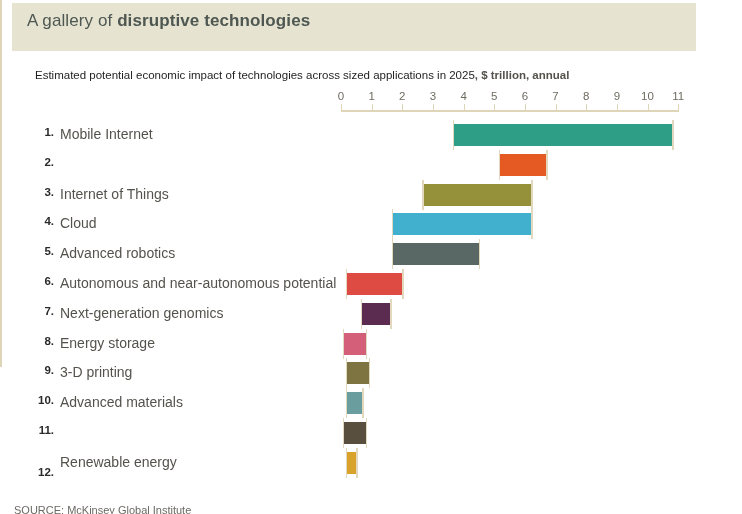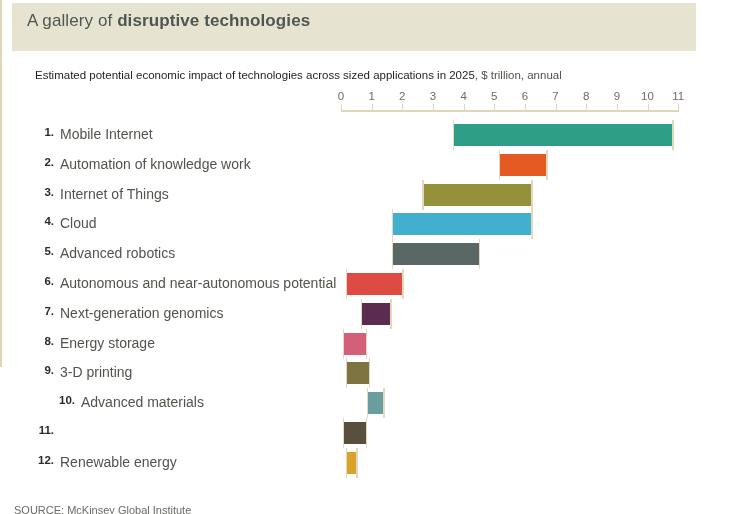--- a/index.html
+++ b/index.html
@@ -44,21 +44,21 @@
     top: 69px;
     font-size: 11.5px;
     color: #3b3b3b;
     white-space: nowrap;
   }
   #subtitle .sub-strong {
     font-weight: normal;
     color: #1f1f1f;
   }
   #subtitle .sub-light {
-    font-weight: normal;
+    font-weight: bold;
     color: #54524c;
   }
 
   
   #chart {
     position: absolute;
     left: 0;
     top: 0;
     width: 742px;
     height: 514px;
@@ -183,21 +183,20 @@
   <div id="rows">
       <div class="row" style="top: 120px; width: 742px;">
         <div class="row-rank" style="top: 6px;">1.</div>
         <div class="row-label" style="top: 6px;">Mobile Internet</div>
         <div class="bar-cap" style="left: 452.905px; top: 0px;"></div>
         <div class="bar-cap" style="left: 672.02px; top: 0px;"></div>
         <div class="bar" style="left: 454.405px; top: 4px; width: 217.615px; background: rgb(46, 158, 135);"></div>
       </div>
       <div class="row" style="top: 149.8px; width: 742px;">
         <div class="row-rank" style="top: 6px;">2.</div>
-        <div class="row-label" style="top: 6px;">Automation of knowledge work</div>
         <div class="bar-cap" style="left: 498.88px; top: 0px;"></div>
         <div class="bar-cap" style="left: 546.355px; top: 0px;"></div>
         <div class="bar" style="left: 500.38px; top: 4px; width: 45.975px; background: rgb(229, 90, 34);"></div>
       </div>
       <div class="row" style="top: 179.6px; width: 742px;">
         <div class="row-rank" style="top: 6px;">3.</div>
         <div class="row-label" style="top: 6px;">Internet of Things</div>
         <div class="bar-cap" style="left: 422.255px; top: 0px;"></div>
         <div class="bar-cap" style="left: 531.03px; top: 0px;"></div>
         <div class="bar" style="left: 423.755px; top: 4px; width: 107.275px; background: rgb(149, 144, 58);"></div>
@@ -237,35 +236,35 @@
         <div class="bar-cap" style="left: 365.52px; top: 0px;"></div>
         <div class="bar" style="left: 344.065px; top: 4px; width: 21.455px; background: rgb(212, 95, 121);"></div>
       </div>
       <div class="row" style="top: 358.4px; width: 742px;">
         <div class="row-rank" style="top: 6px;">9.</div>
         <div class="row-label" style="top: 6px;">3-D printing</div>
         <div class="bar-cap" style="left: 345.63px; top: 0px;"></div>
         <div class="bar-cap" style="left: 368.585px; top: 0px;"></div>
         <div class="bar" style="left: 347.13px; top: 4px; width: 21.455px; background: rgb(126, 116, 66);"></div>
       </div>
-      <div class="row" style="top: 388.2px; width: 706px; margin-left: 21px;">
+      <div class="row" style="top: 388.2px; width: 706px;">
         <div class="row-rank" style="top: 6px;">10.</div>
         <div class="row-label" style="top: 6px;">Advanced materials</div>
         <div class="bar-cap" style="left: 345.63px; top: 0px;"></div>
         <div class="bar-cap" style="left: 362.455px; top: 0px;"></div>
         <div class="bar" style="left: 347.13px; top: 4px; width: 15.325px; background: rgb(106, 158, 158);"></div>
       </div>
       <div class="row" style="top: 418px; width: 742px;">
         <div class="row-rank" style="top: 6px;">11.</div>
         <div class="bar-cap" style="left: 342.565px; top: 0px;"></div>
         <div class="bar-cap" style="left: 365.52px; top: 0px;"></div>
         <div class="bar" style="left: 344.065px; top: 4px; width: 21.455px; background: rgb(89, 79, 63);"></div>
       </div>
       <div class="row" style="top: 447.8px; width: 742px;">
-        <div class="row-rank" style="top: 6px;">12.</div>
+        <div class="row-rank" style="top: 18px;">12.</div>
         <div class="row-label" style="top: 6px;">Renewable energy</div>
         <div class="bar-cap" style="left: 345.63px; top: 0px;"></div>
         <div class="bar-cap" style="left: 356.325px; top: 0px;"></div>
         <div class="bar" style="left: 347.13px; top: 4px; width: 9.195px; background: rgb(217, 163, 43);"></div>
       </div>
     </div>
 </div>
 
 <div id="source">SOURCE: McKinsey Global Institute</div>
 

